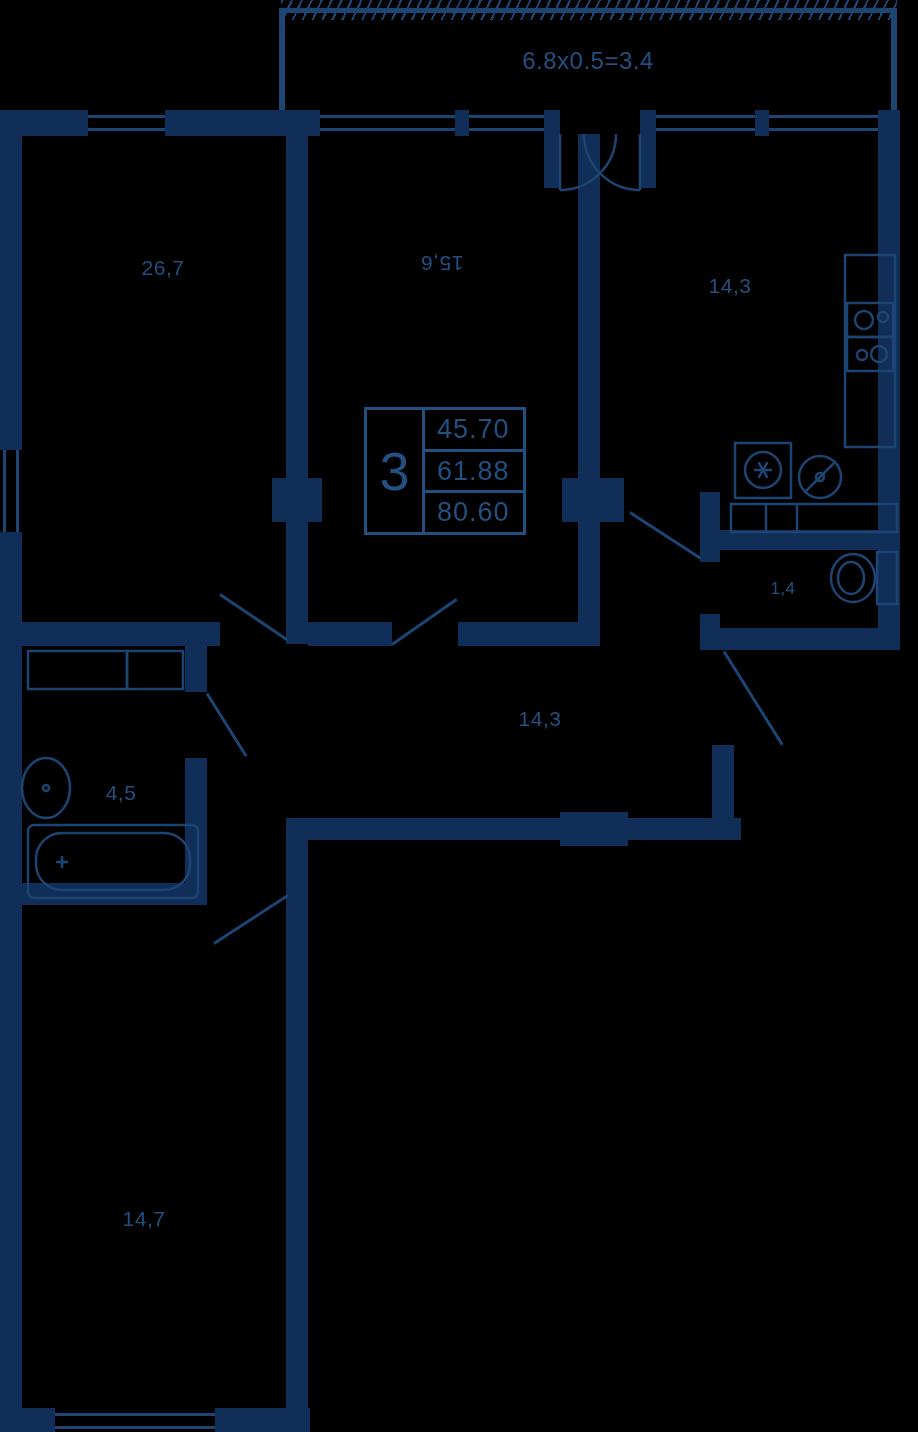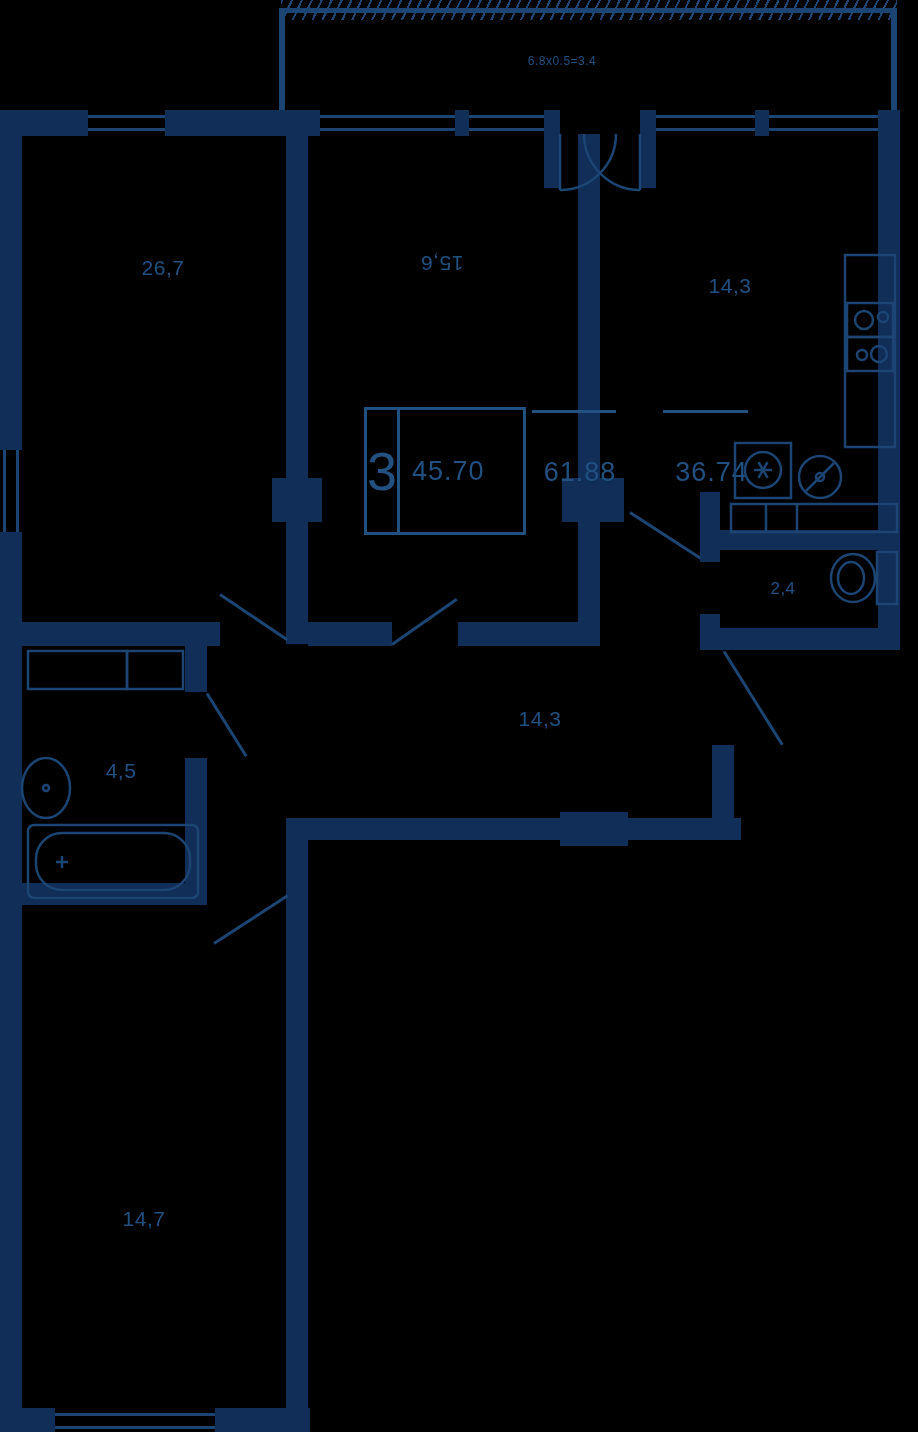--- a/index.html
+++ b/index.html
@@ -23,37 +23,37 @@
   .label{position:absolute;transform:translate(-50%,-50%);color:var(--text);
          font-size:21px;letter-spacing:.5px;white-space:nowrap;}
   .label.flip{transform:translate(-50%,-50%) rotate(180deg);}
   .label.small{font-size:17px;}
   .balcony-hatch{position:absolute;left:281px;top:0;width:616px;height:20px;
         background:repeating-linear-gradient(115deg,var(--line) 0 2px,transparent 2px 9px);}
   .bal-line{position:absolute;background:var(--line);}
   .info{position:absolute;display:flex;border:3px solid var(--text);box-sizing:border-box;background:var(--background);}
   .info-left{width:55px;border-right:3px solid var(--text);display:flex;align-items:center;
         justify-content:center;font-size:54px;font-weight:300;color:var(--text);}
-  .info-right{flex:1;display:flex;flex-direction:row;gap:47px;}
+  .info-right{flex:1;display:flex;flex-direction:column;}
   .irow{flex:1;display:flex;align-items:center;padding-left:12px;font-size:27px;
         font-weight:300;color:var(--text);letter-spacing:1px;}
   .irow + .irow{border-top:3px solid var(--text);}
   .fix{position:absolute;left:0;top:0;}
   .fix *{stroke:var(--line);stroke-width:2.5;fill:none;}
 </style>
 </head>
 <body>
 
 <div class="plan">
 
   <div class="balcony-hatch"></div>
   <div class="bal-line" style="left:279px;top:8px;width:618px;height:5px"></div>
   <div class="bal-line" style="left:279px;top:8px;width:6px;height:102px"></div>
   <div class="bal-line" style="left:891px;top:8px;width:6px;height:102px"></div>
-  <div class="label" style="left:562px;top:61px;font-size:12px">6.8x0.5=3.4</div>
+  <div class="label" style="left:588px;top:61px;font-size:24px">6.8x0.5=3.4</div>
 
   <i class="w" style="left:0;top:110px;width:88px;height:26px"></i>
   <i class="w" style="left:165px;top:110px;width:155px;height:26px"></i>
   <i class="w" style="left:455px;top:110px;width:14px;height:26px"></i>
   <i class="w" style="left:544px;top:110px;width:16px;height:78px"></i>
   <i class="w" style="left:640px;top:110px;width:16px;height:78px"></i>
   <i class="w" style="left:755px;top:110px;width:14px;height:26px"></i>
   <i class="w" style="left:878px;top:110px;width:22px;height:26px"></i>
   <i class="w" style="left:0;top:110px;width:22px;height:340px"></i>
   <i class="w" style="left:0;top:532px;width:22px;height:876px"></i>
@@ -94,31 +94,31 @@
   <i class="leaf" style="left:220px;top:593px;width:81px;transform:rotate(34deg)"></i>
   <i class="leaf" style="left:392px;top:643px;width:79px;transform:rotate(-35deg)"></i>
   <i class="leaf" style="left:630px;top:511px;width:84px;transform:rotate(33deg)"></i>
   <i class="leaf" style="left:724px;top:650px;width:110px;transform:rotate(58deg)"></i>
   <i class="leaf" style="left:207px;top:692px;width:74px;transform:rotate(58deg)"></i>
   <i class="leaf" style="left:214px;top:942px;width:88px;transform:rotate(-33deg)"></i>
 
   <div class="label" style="left:163px;top:268px">26,7</div>
   <div class="label flip" style="left:442px;top:263px">15,6</div>
   <div class="label" style="left:730px;top:286px">14,3</div>
-  <div class="label small" style="left:783px;top:589px">2,4</div>
+  <div class="label small" style="left:783px;top:589px">1,4</div>
   <div class="label" style="left:540px;top:719px">14,3</div>
-  <div class="label" style="left:121px;top:771px">4,5</div>
+  <div class="label" style="left:121px;top:793px">4,5</div>
   <div class="label" style="left:144px;top:1219px">14,7</div>
 
   <div class="info" style="left:364px;top:407px;width:162px;height:128px">
     <div class="info-left">3</div>
     <div class="info-right">
       <div class="irow">45.70</div>
       <div class="irow">61.88</div>
-      <div class="irow">36.74</div>
+      <div class="irow">80.60</div>
     </div>
   </div>
 
   <svg class="fix" width="918" height="1432" viewBox="0 0 918 1432">
 
     <g>
       <path d="M616,134 A56,56 0 0 1 560,190"></path>
       <line x1="560" y1="134" x2="560" y2="190"></line>
       <path d="M584,134 A56,56 0 0 0 640,190"></path>
       <line x1="640" y1="134" x2="640" y2="190"></line>

